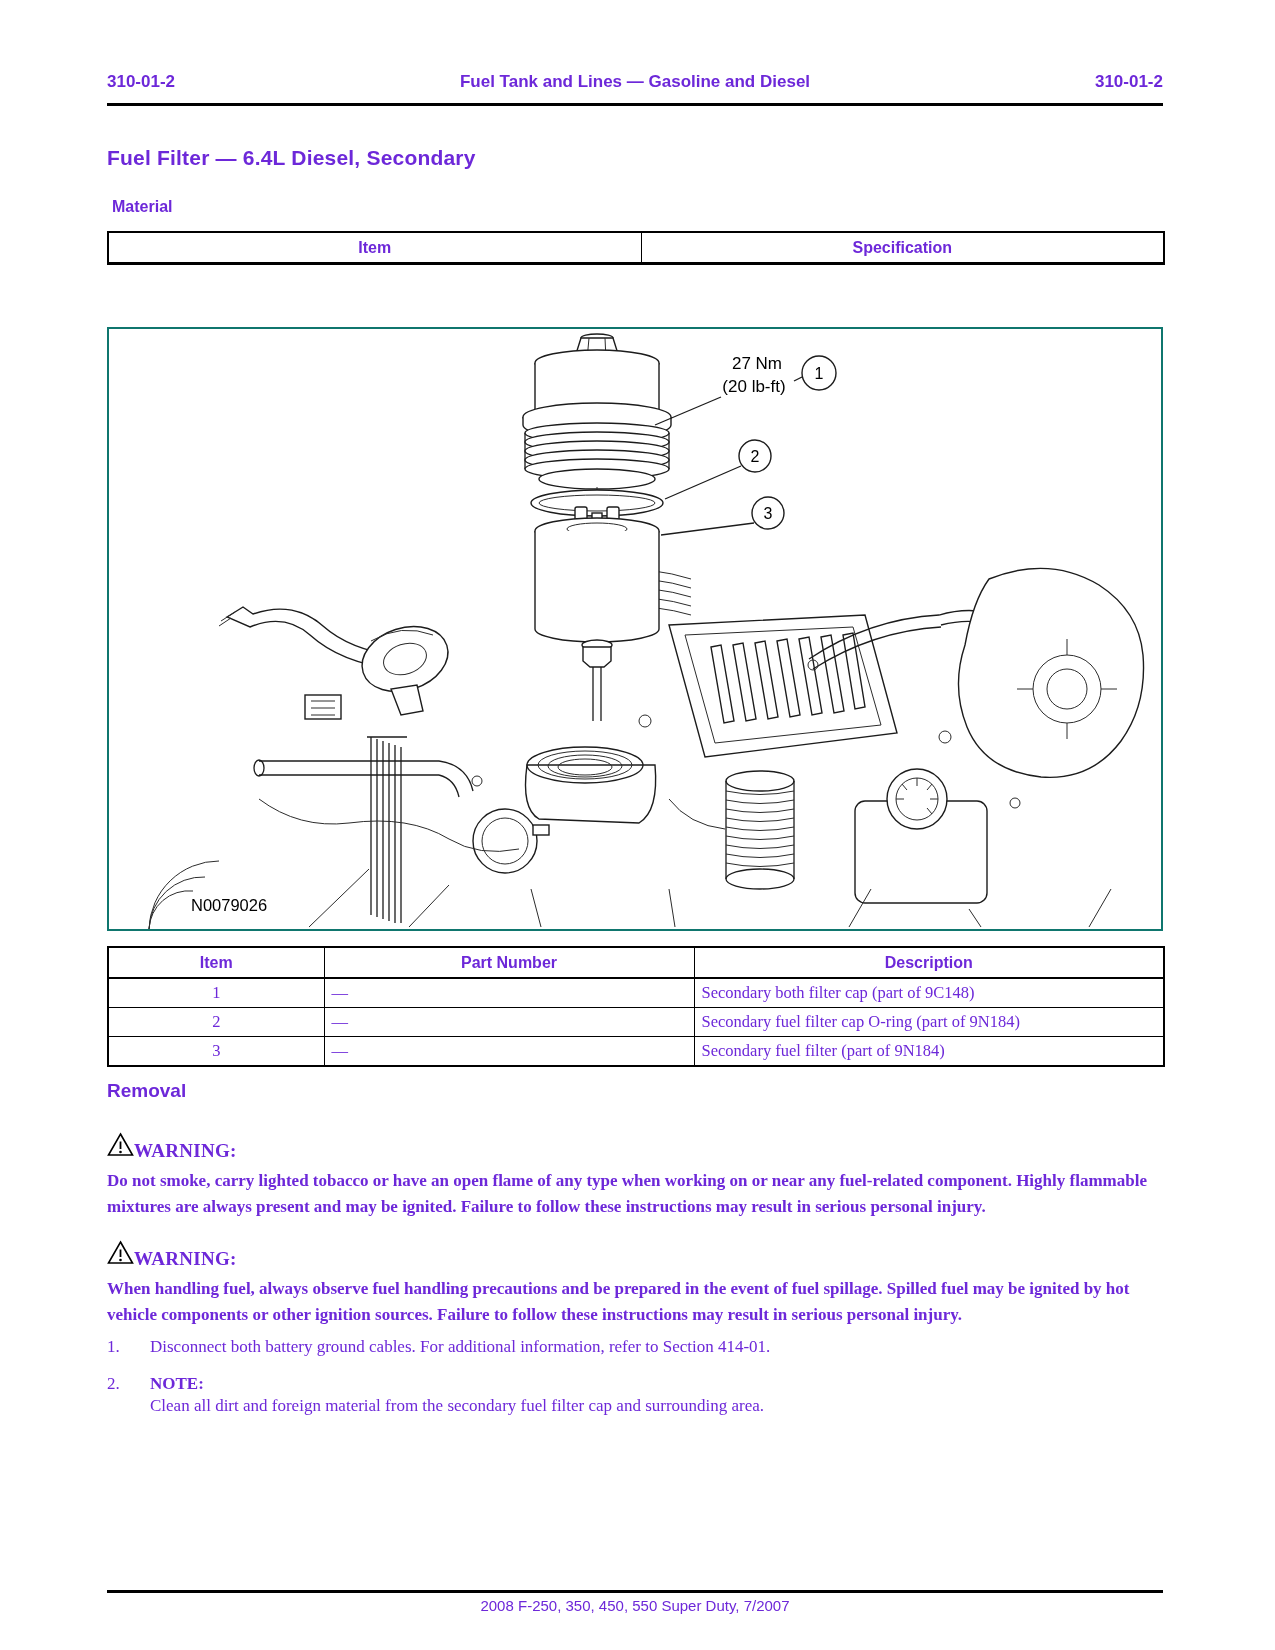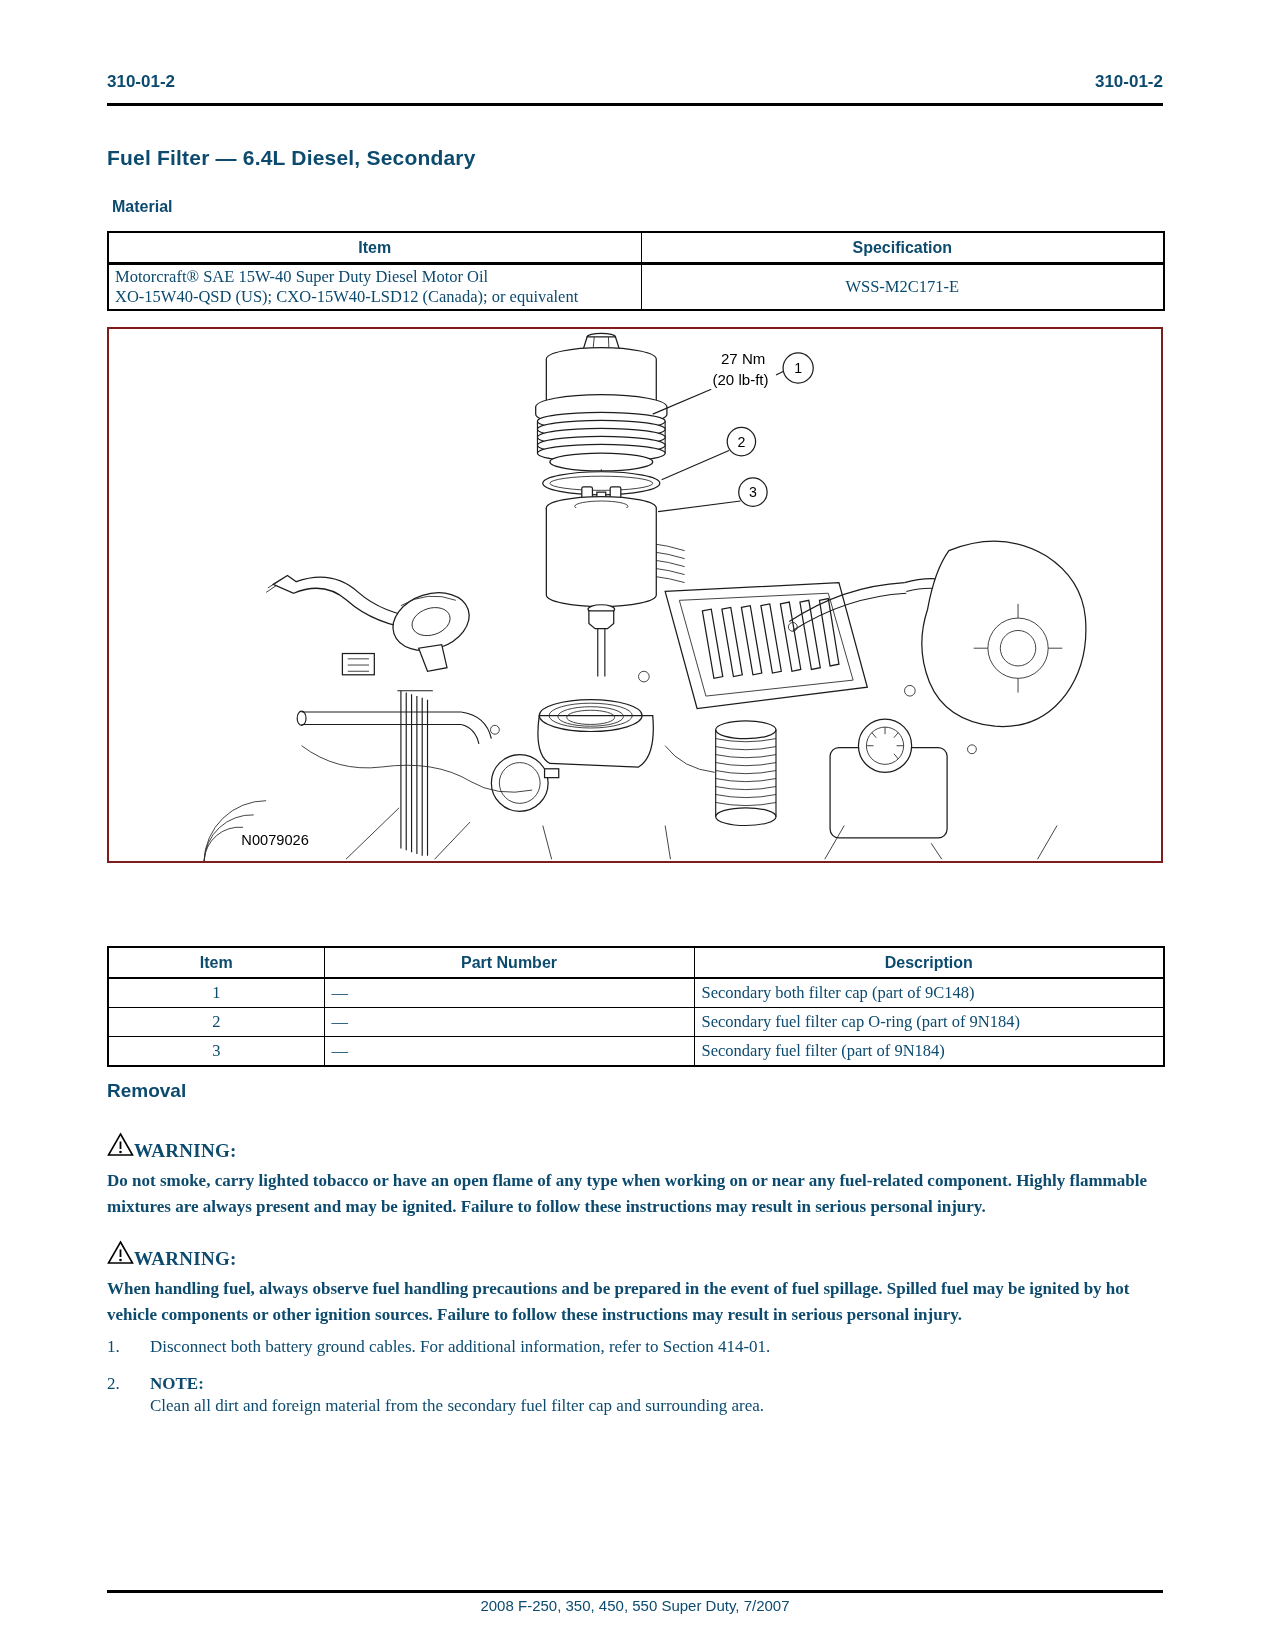--- a/index.html
+++ b/index.html
@@ -1,17 +1,17 @@
 <!DOCTYPE html>
 <html><head>
 <meta charset="utf-8">
 <style>
   html,body{margin:0;padding:0;background:#fff;}
   #page{position:relative;width:1275px;height:1650px;background:#fff;margin:0 auto;overflow:hidden;
-        font-family:"Liberation Sans",sans-serif;color:#0c4a6e;}
+        font-family:"Liberation Sans",sans-serif;color:#6d28d9;}
   .sans{font-family:"Liberation Sans",sans-serif;}
   .abs{position:absolute;}
   
   .hdr{top:72px;font-size:17px;font-weight:bold;}
   #hdr-center{left:107px;width:1056px;text-align:center;}
   .rule{left:107px;width:1056px;height:3px;background:#000;}
   
   #title{top:146px;left:107px;font-size:21px;font-weight:bold;letter-spacing:.2px;}
   #material-label{top:198px;left:112px;font-size:16px;font-weight:bold;}
   
@@ -22,21 +22,21 @@
   .dtable td{font-family:"Liberation Serif",serif;font-size:16.5px;border:1px solid #000;
              padding:2px 6px;vertical-align:middle;}
   #material-table{top:231px;}
   #material-table th{border-bottom:3px solid #000;}
   #parts-table{top:946px;}
   #parts-table th{border-bottom:2px solid #000;text-align:center;}
   #parts-table th.c, #parts-table td.c{text-align:center;}
   #parts-table td{height:26px;padding:1px 7px;}
   .spec-cell{text-align:center;vertical-align:top;}
   
-  #figure-box{top:327px;left:107px;width:1056px;height:536px;border:2px solid #7f1d1d;box-sizing:border-box;text-align:center;}
+  #figure-box{top:327px;left:107px;width:1056px;height:604px;border:2px solid #0f766e;box-sizing:border-box;text-align:center;}
   #figure-box svg{display:block;width:100%;height:100%;}
   .fig-line{stroke:#1c1c1c;stroke-width:1.3;fill:none;}
   .fig-fill{stroke:#1c1c1c;stroke-width:1.4;fill:#fff;}
   .fig-thin{stroke:#2c2c2c;stroke-width:1;fill:none;}
   .fig-text{font-family:"Liberation Sans",sans-serif;font-size:17px;fill:#000;}
   .fig-num{font-family:"Liberation Sans",sans-serif;font-size:16px;fill:#000;}
   .fig-id{font-family:"Liberation Sans",sans-serif;font-size:16.5px;fill:#000;}
   
   #removal-heading{top:1080px;left:107px;font-size:19px;font-weight:bold;}
   .warn{left:107px;width:1058px;}
@@ -50,42 +50,36 @@
   
   #footer-rule{top:1590px;}
   #footer-text{top:1597px;left:107px;width:1056px;text-align:center;font-size:15px;}
 </style>
 </head>
 <body>
 
 <div id="page">
 
   <div class="abs hdr sans" style="left:107px">310-01-2</div>
+  <div class="abs hdr sans" id="hdr-center">Fuel Tank and Lines — Gasoline and Diesel</div>
   <div class="abs hdr sans" style="right:112px">310-01-2</div>
   <div class="abs rule" style="top:103px"></div>
 
   <div class="abs sans" id="title">Fuel Filter — 6.4L Diesel, Secondary</div>
   <div class="abs sans" id="material-label">Material</div>
 
   <table class="dtable" id="material-table">
     <colgroup>
         <col style="width:533px">
         <col style="width:523px">
       </colgroup>
     <tbody>
         <tr>
       <th>Item</th>
       <th>Specification</th>
-    </tr>
-    <tr>
-      <td>
-        <div>Motorcraft® SAE 15W-40 Super Duty Diesel Motor Oil</div>
-        <div>XO-15W40-QSD (US); CXO-15W40-LSD12 (Canada); or equivalent</div>
-      </td>
-      <td class="spec-cell">WSS-M2C171-E</td>
     </tr>
   </tbody>
     </table>
 
   <div class="abs" id="figure-box">
     <svg viewBox="0 0 1052 600">
 
       <g>
 
         <path class="fig-fill" d="M118,288 l16,-10 10,7 c28,-10 52,-4 70,12 18,16 44,26 74,30 l-3,13 c-34,-4 -64,-16 -84,-34 -16,-14 -36,-18 -60,-8 z"></path>

